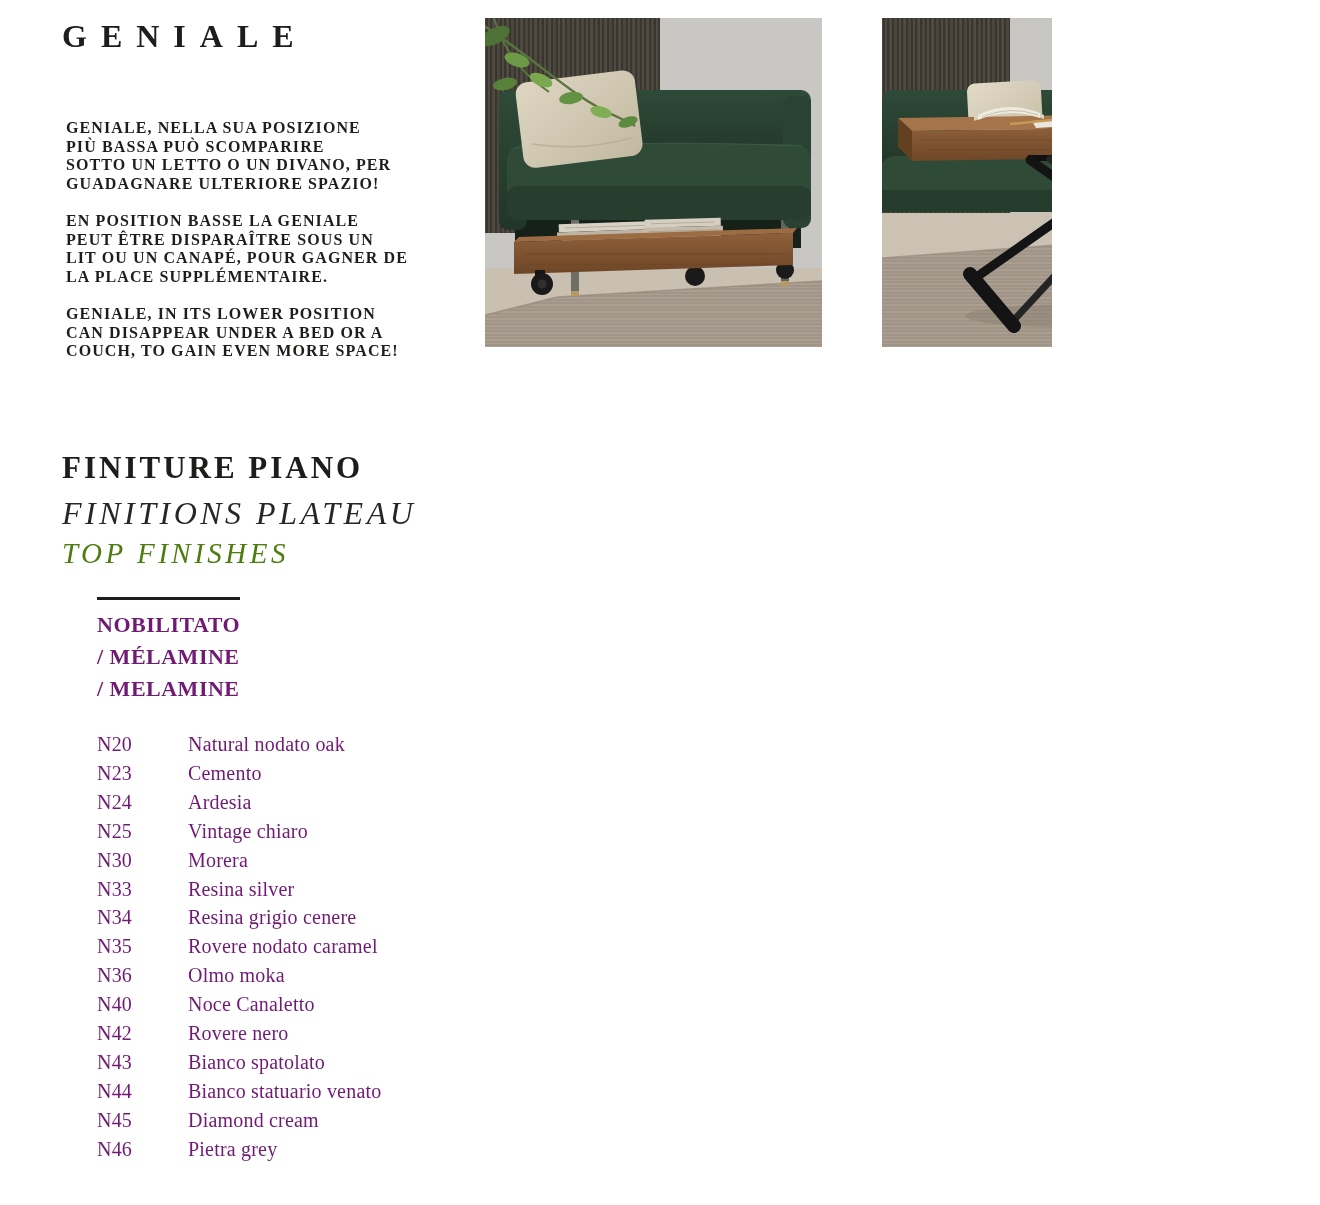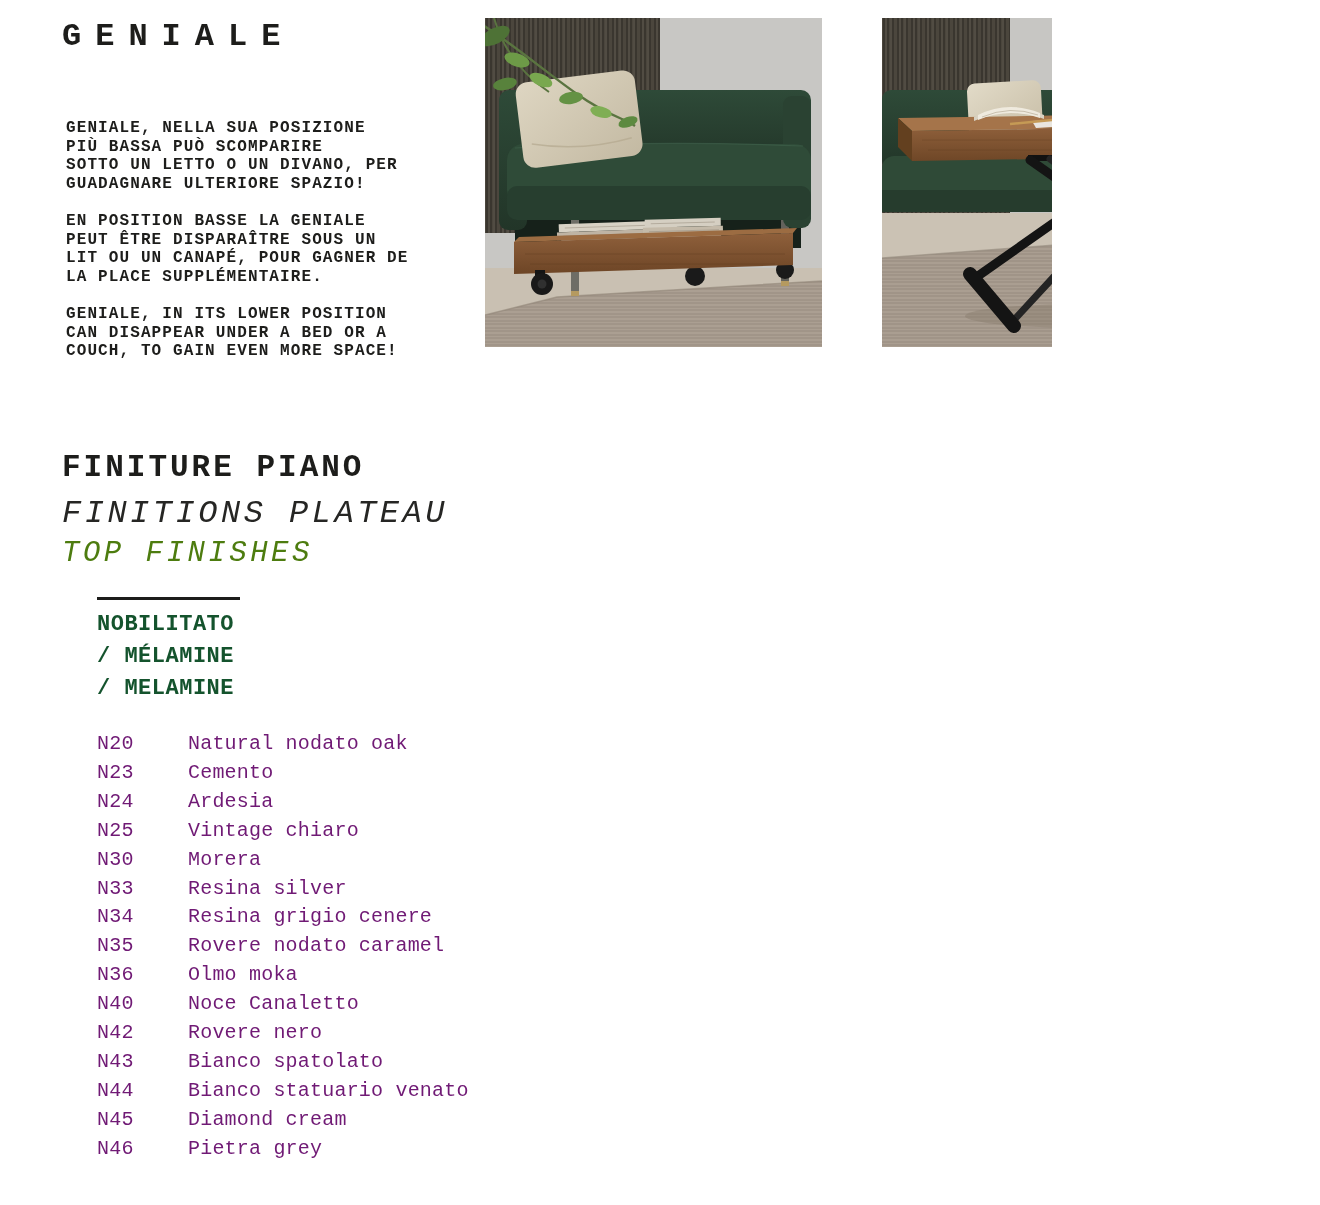--- a/index.html
+++ b/index.html
@@ -1,18 +1,18 @@
 <!DOCTYPE html>
 <html><head>
 <meta charset="utf-8">
 <style>
   html,body{margin:0;padding:0;background:#ffffff;}
   .canvas{
     position:relative;width:1052px;height:1205px;background:#ffffff;
-    font-family:Liberation Mono, monospace;overflow:hidden;color:#1d1d1b;
+    font-family:Liberation Serif, serif;overflow:hidden;color:#1d1d1b;
   }
   .page-title{
     position:absolute;left:62px;top:19px;margin:0;
     font-size:32px;font-weight:bold;letter-spacing:14px;color:#1d1d1b;line-height:1.1;
   }
   .intro{
     position:absolute;left:62px;width:430px;margin:4px;
     font-size:16px;font-weight:bold;line-height:18.7px;letter-spacing:1.1px;
     color:#1d1d1b;white-space:pre-line;
   }
@@ -29,21 +29,21 @@
   }
   .fin-h2{
     position:absolute;left:62px;top:495px;margin:0;
     font-size:32px;font-weight:400;font-style:italic;letter-spacing:3.5px;color:#262624;
   }
   .fin-h3{
     position:absolute;left:62px;top:537px;margin:0;
     font-size:29px;font-weight:400;font-style:italic;letter-spacing:3.5px;color:#4d7c0f;
   }
   .rule{position:absolute;left:97px;top:597px;width:143px;height:3px;background:#1d1d1b;}
-  .sub{position:absolute;left:97px;margin:0;font-size:22px;font-weight:bold;letter-spacing:.5px;color:#14532d;}
+  .sub{position:absolute;left:97px;margin:0;font-size:22px;font-weight:bold;letter-spacing:.5px;color:#701a75;}
   .sub.it{top:612px}
   .sub.fr{top:644px}
   .sub.en{top:676px}
   .finish-list{
     position:absolute;left:97px;top:730px;
     display:grid;grid-template-columns:91px auto;
     font-size:20px;line-height:28.9px;color:#701a75;letter-spacing:.2px;
   }
   .finish-row{display:contents;}
 </style>

